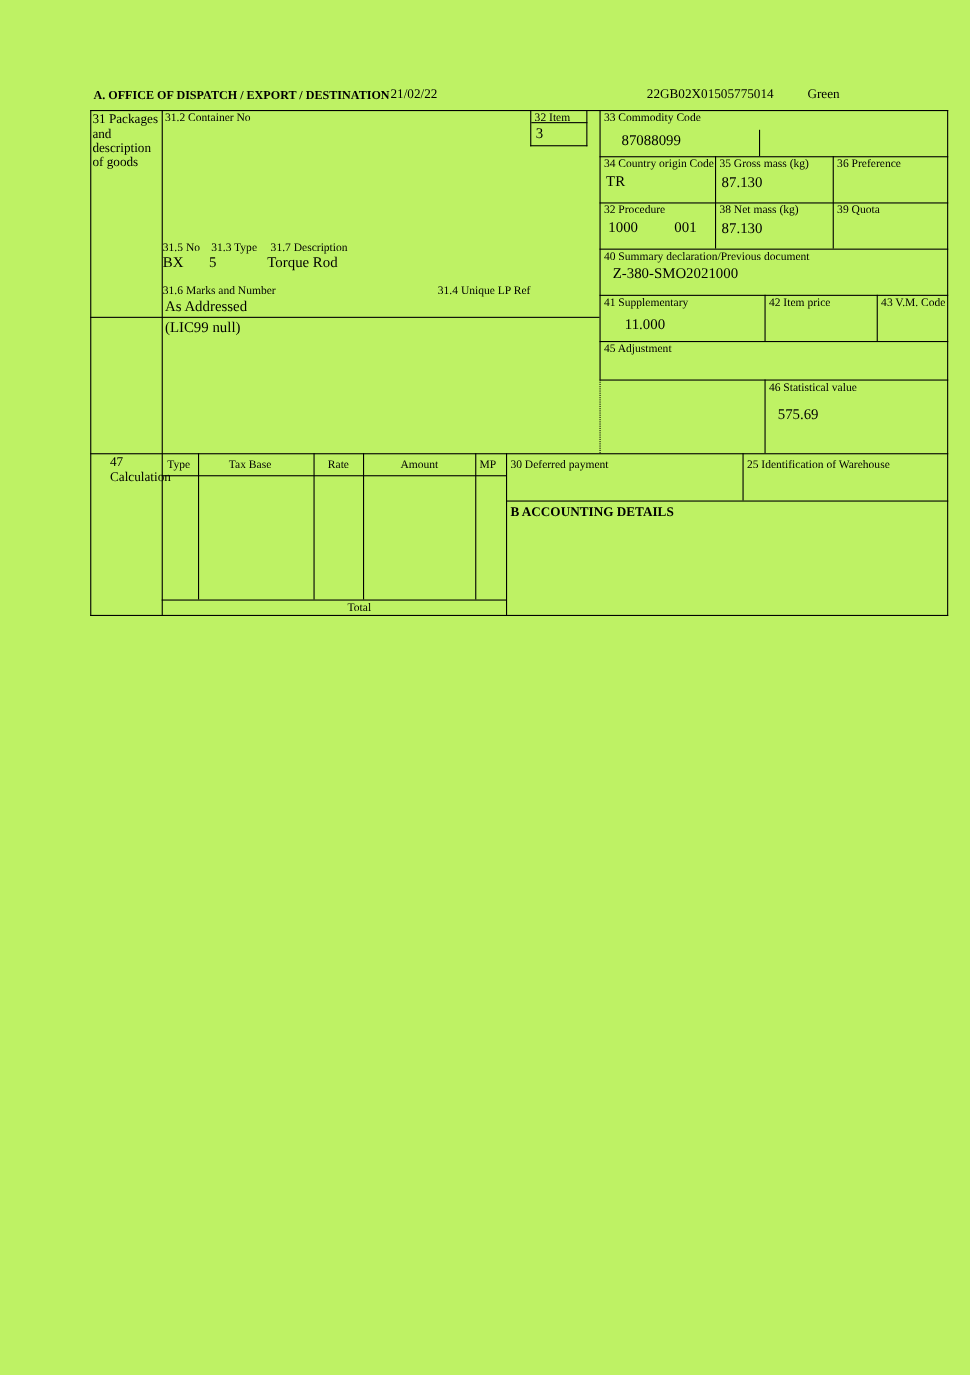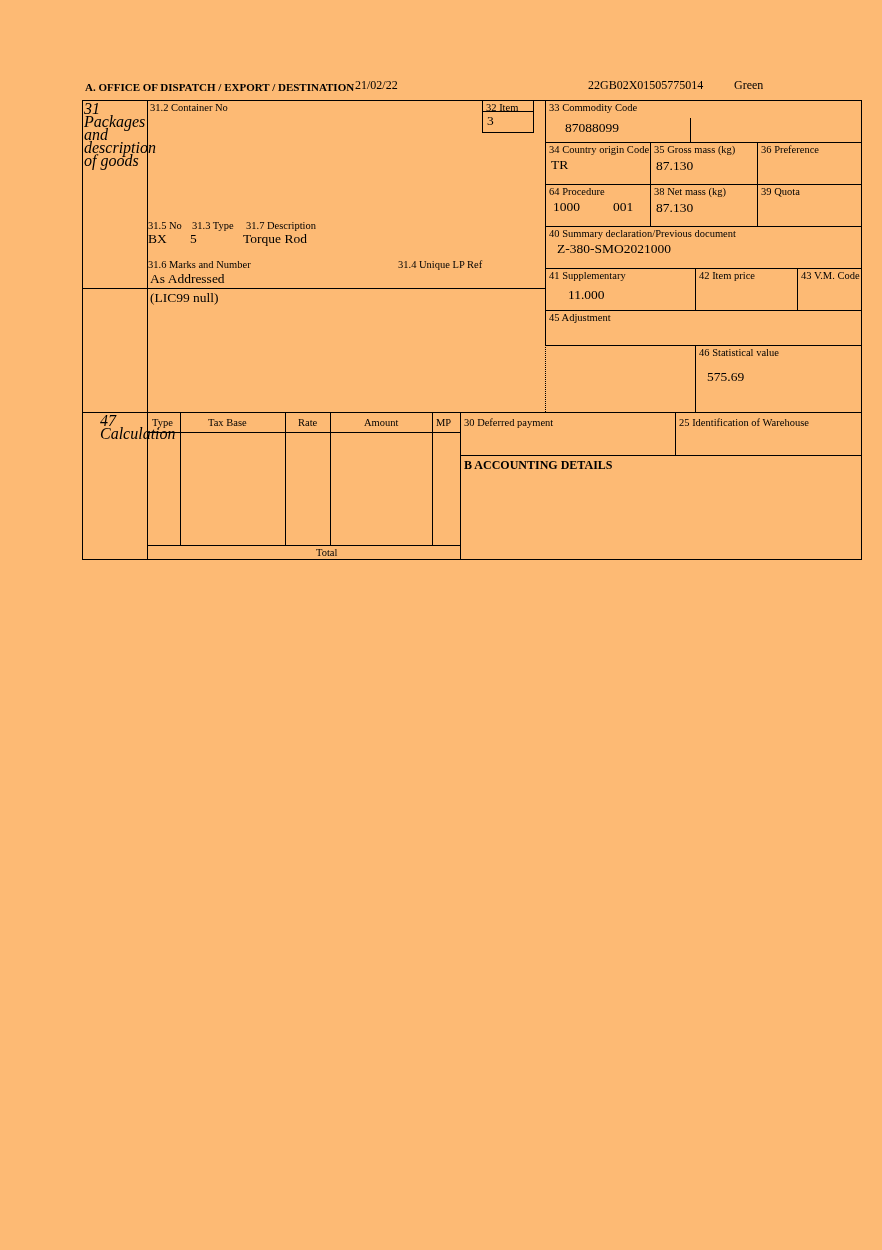--- a/index.html
+++ b/index.html
@@ -1,32 +1,32 @@
 <!DOCTYPE html>
 <html><head>
 <meta charset="utf-8">
 <style>
   html, body { margin: 0; padding: 0; background: #fff; }
   .page {
     position: relative;
     width: 882px;
     height: 1250px;
-    background: #fdba74;
+    background: #bef264;
     color: #000;
     font-family: "Liberation Serif", serif;
     overflow: hidden;
   }
   .ln { position: absolute; background: #000; }
   .ln.dotted-v { background: none; border-left: 1px dotted #000; width: 0 !important; }
   .t { position: absolute; white-space: nowrap; }
   .lbl { font-size: 10.5px; line-height: 12px; }
   .val { font-size: 13.5px; line-height: 15px; }
   .hdr { font-size: 12px; line-height: 15px; }
   .bold { font-weight: bold; }
-  .stack { position: absolute; font-size: 16px; line-height: 13px; font-style: italic; }
+  .stack { position: absolute; font-size: 12px; line-height: 13px; }
 </style>
 </head>
 <body>
 
 <div class="page">
 
   <div class="ln" style="left:82px;top:100px;width:780px;height:1px"></div>
   <div class="ln" style="left:82px;top:559px;width:780px;height:1px"></div>
   <div class="ln" style="left:82px;top:100px;width:1px;height:460px"></div>
   <div class="ln" style="left:861px;top:100px;width:1px;height:460px"></div>
@@ -106,21 +106,21 @@
   <div class="t val" style="left:565px;top:120px">87088099</div>
 
   <div class="t lbl" style="left:549px;top:144px">34 Country origin Code</div>
   <div class="t val" style="left:551px;top:157px">TR</div>
 
   <div class="t lbl" style="left:654px;top:144px">35 Gross mass (kg)</div>
   <div class="t val" style="left:656px;top:158px">87.130</div>
 
   <div class="t lbl" style="left:761px;top:144px">36 Preference</div>
 
-  <div class="t lbl" style="left:549px;top:186px">64 Procedure</div>
+  <div class="t lbl" style="left:549px;top:186px">32 Procedure</div>
   <div class="t val" style="left:553px;top:199px">1000</div>
   <div class="t val" style="left:613px;top:199px">001</div>
 
   <div class="t lbl" style="left:654px;top:186px">38 Net mass (kg)</div>
   <div class="t val" style="left:656px;top:200px">87.130</div>
 
   <div class="t lbl" style="left:761px;top:186px">39 Quota</div>
 
   <div class="t lbl" style="left:549px;top:228px">40 Summary declaration/Previous document</div>
   <div class="t val" style="left:557px;top:241px">Z-380-SMO2021000</div>

